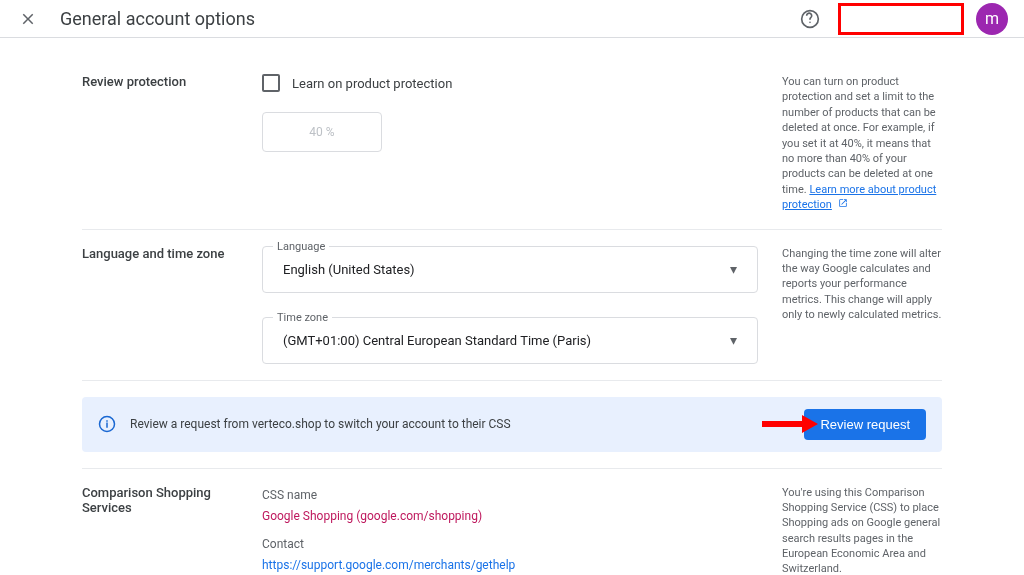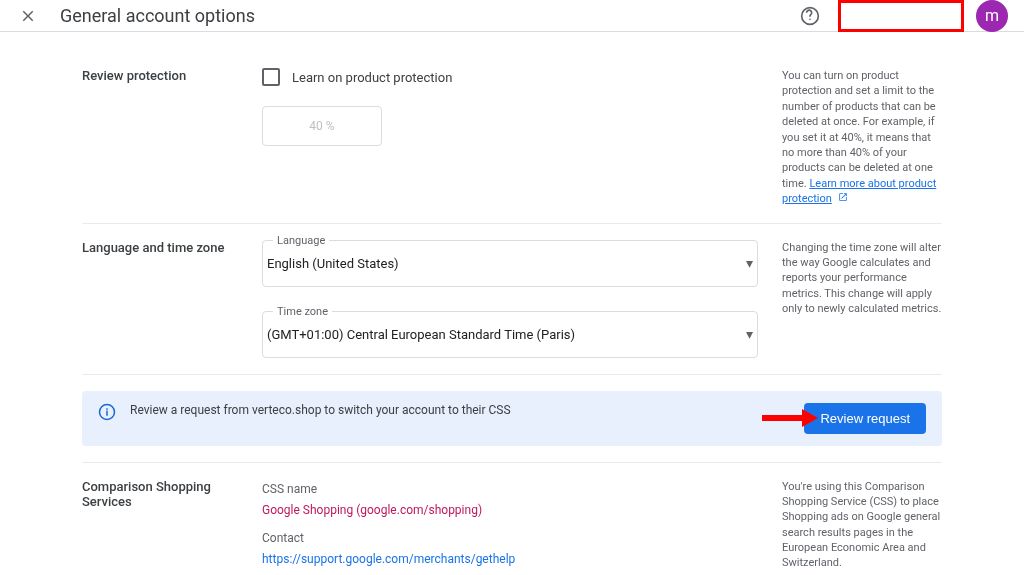--- a/index.html
+++ b/index.html
@@ -1,18 +1,18 @@
 <!DOCTYPE html>
 <html><head>
   <meta charset="utf-8">
   <style>
     * { margin: 0; padding: 0; box-sizing: border-box; }
     body { font-family: 'Google Sans', Roboto, Arial, sans-serif; background: #fff; color: #202124; font-size: 14px; }
     
-    .header { display: flex; align-items: center; height: 32px; padding: 0 16px; border-bottom: 1px solid #dadce0; }
+    .header { display: flex; align-items: center; height: 38px; padding: 0 16px; border-bottom: 1px solid #dadce0; }
     .close-btn { width: 24px; height: 24px; display: flex; align-items: center; justify-content: center; cursor: pointer; color: #5f6368; margin-right: 20px; }
     .header-title { font-size: 18px; color: #3c4043; flex: 1; }
     .help-icon { width: 24px; height: 24px; color: #5f6368; margin-right: 16px; cursor: pointer; display: flex; align-items: center; justify-content: center; }
     .red-box { border: 3px solid #f00; width: 126px; height: 32px; margin-right: 12px; }
     .avatar { width: 32px; height: 32px; border-radius: 50%; background: #9c27b0; color: #fff; display: flex; align-items: center; justify-content: center; font-size: 16px; }
     
     .content { max-width: 860px; margin: 0 auto; padding: 20px 0; }
     
     .section { display: flex; padding: 16px 0; border-bottom: 1px solid #e8eaed; }
     .section-label { width: 180px; font-size: 13px; color: #3c4043; font-weight: 500; padding-right: 16px; }
@@ -23,27 +23,27 @@
     .checkbox-row { display: flex; align-items: center; margin-bottom: 12px; }
     .checkbox { width: 18px; height: 18px; border: 2px solid #5f6368; border-radius: 2px; margin-right: 12px; cursor: pointer; }
     .checkbox-label { font-size: 13px; color: #3c4043; }
     
     .disabled-input { border: 1px solid #dadce0; border-radius: 4px; height: 40px; width: 120px; display: flex; align-items: center; justify-content: center; color: #bdc1c6; font-size: 12px; margin-top: 20px; }
     
     .link { color: #1a73e8; text-decoration: none; }
     .link-ext { color: #1a73e8; text-decoration: underline; }
     .ext-icon { display: inline-block; width: 10px; height: 10px; margin-left: 3px; }
     
-    .dropdown { position: relative; border: 1px solid #dadce0; border-radius: 4px; height: 47px; display: flex; align-items: center; padding: 0 4px; cursor: pointer; margin-bottom: 14px; }
+    .dropdown { position: relative; border: 1px solid #dadce0; border-radius: 4px; height: 47px; display: flex; align-items: center; padding: 0 20px; cursor: pointer; margin-bottom: 14px; }
     .dropdown-label { position: absolute; top: -7px; left: 10px; background: #fff; padding: 0 4px; font-size: 11px; color: #5f6368; }
     .dropdown-value { flex: 1; font-size: 13px; color: #202124; }
     .dropdown-arrow { color: #5f6368; }
     
     .banner-wrap { padding: 16px 0; border-bottom: 1px solid #e8eaed; position: relative; }
-    .banner { background: #e8f0fe; border-radius: 4px; padding: 12px 16px; display: flex; gap: 14px; }
+    .banner { background: #e8f0fe; border-radius: 4px; padding: 12px 16px; display: flex; align-items: center; gap: 14px; }
     .info-icon { width: 18px; height: 18px; color: #1967d2; flex-shrink: 0; }
     .banner-text { flex: 1; font-size: 12px; color: #3c4043; }
     .review-btn { background: #1a73e8; color: #fff; border: none; border-radius: 4px; padding: 8px 16px; font-size: 13px; cursor: pointer; }
     
     .arrow-overlay { position: absolute; left: 680px; top: 50%; transform: translateY(-50%); pointer-events: none; }
     
     .css-block { font-size: 12px; line-height: 1.8; }
     .css-label { color: #5f6368; }
     .css-value { color: #be185d; }
   </style>

